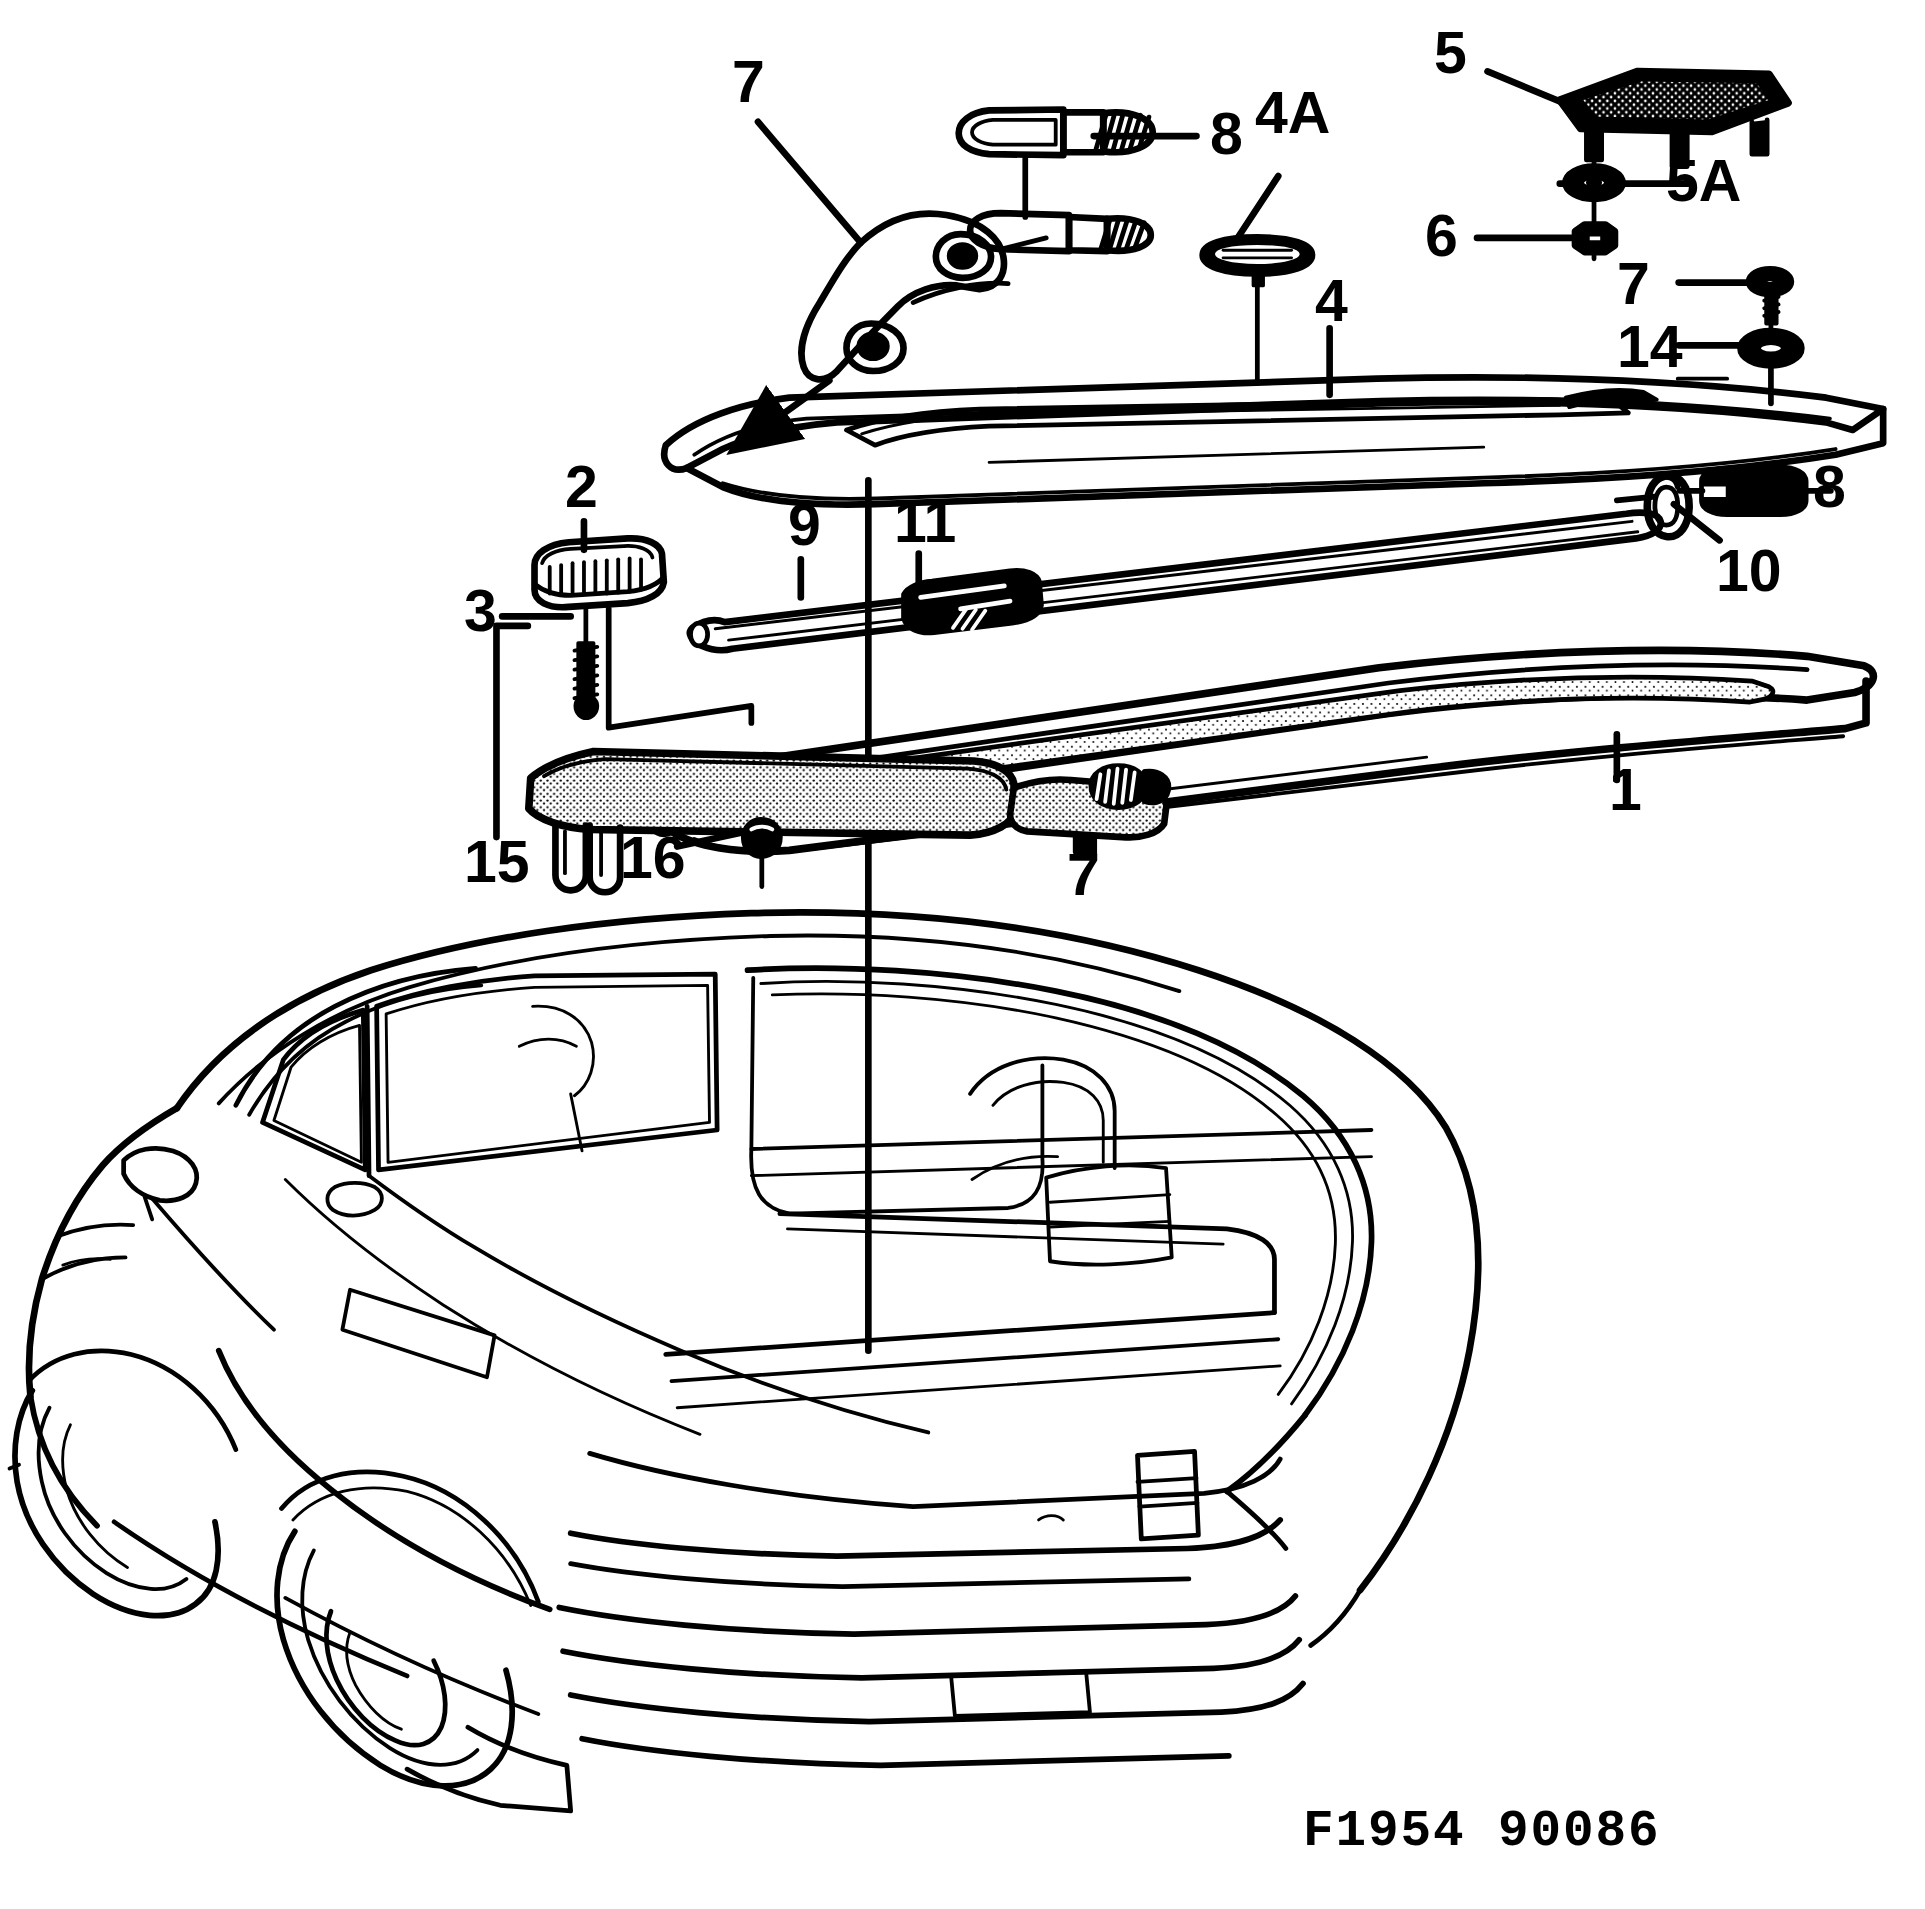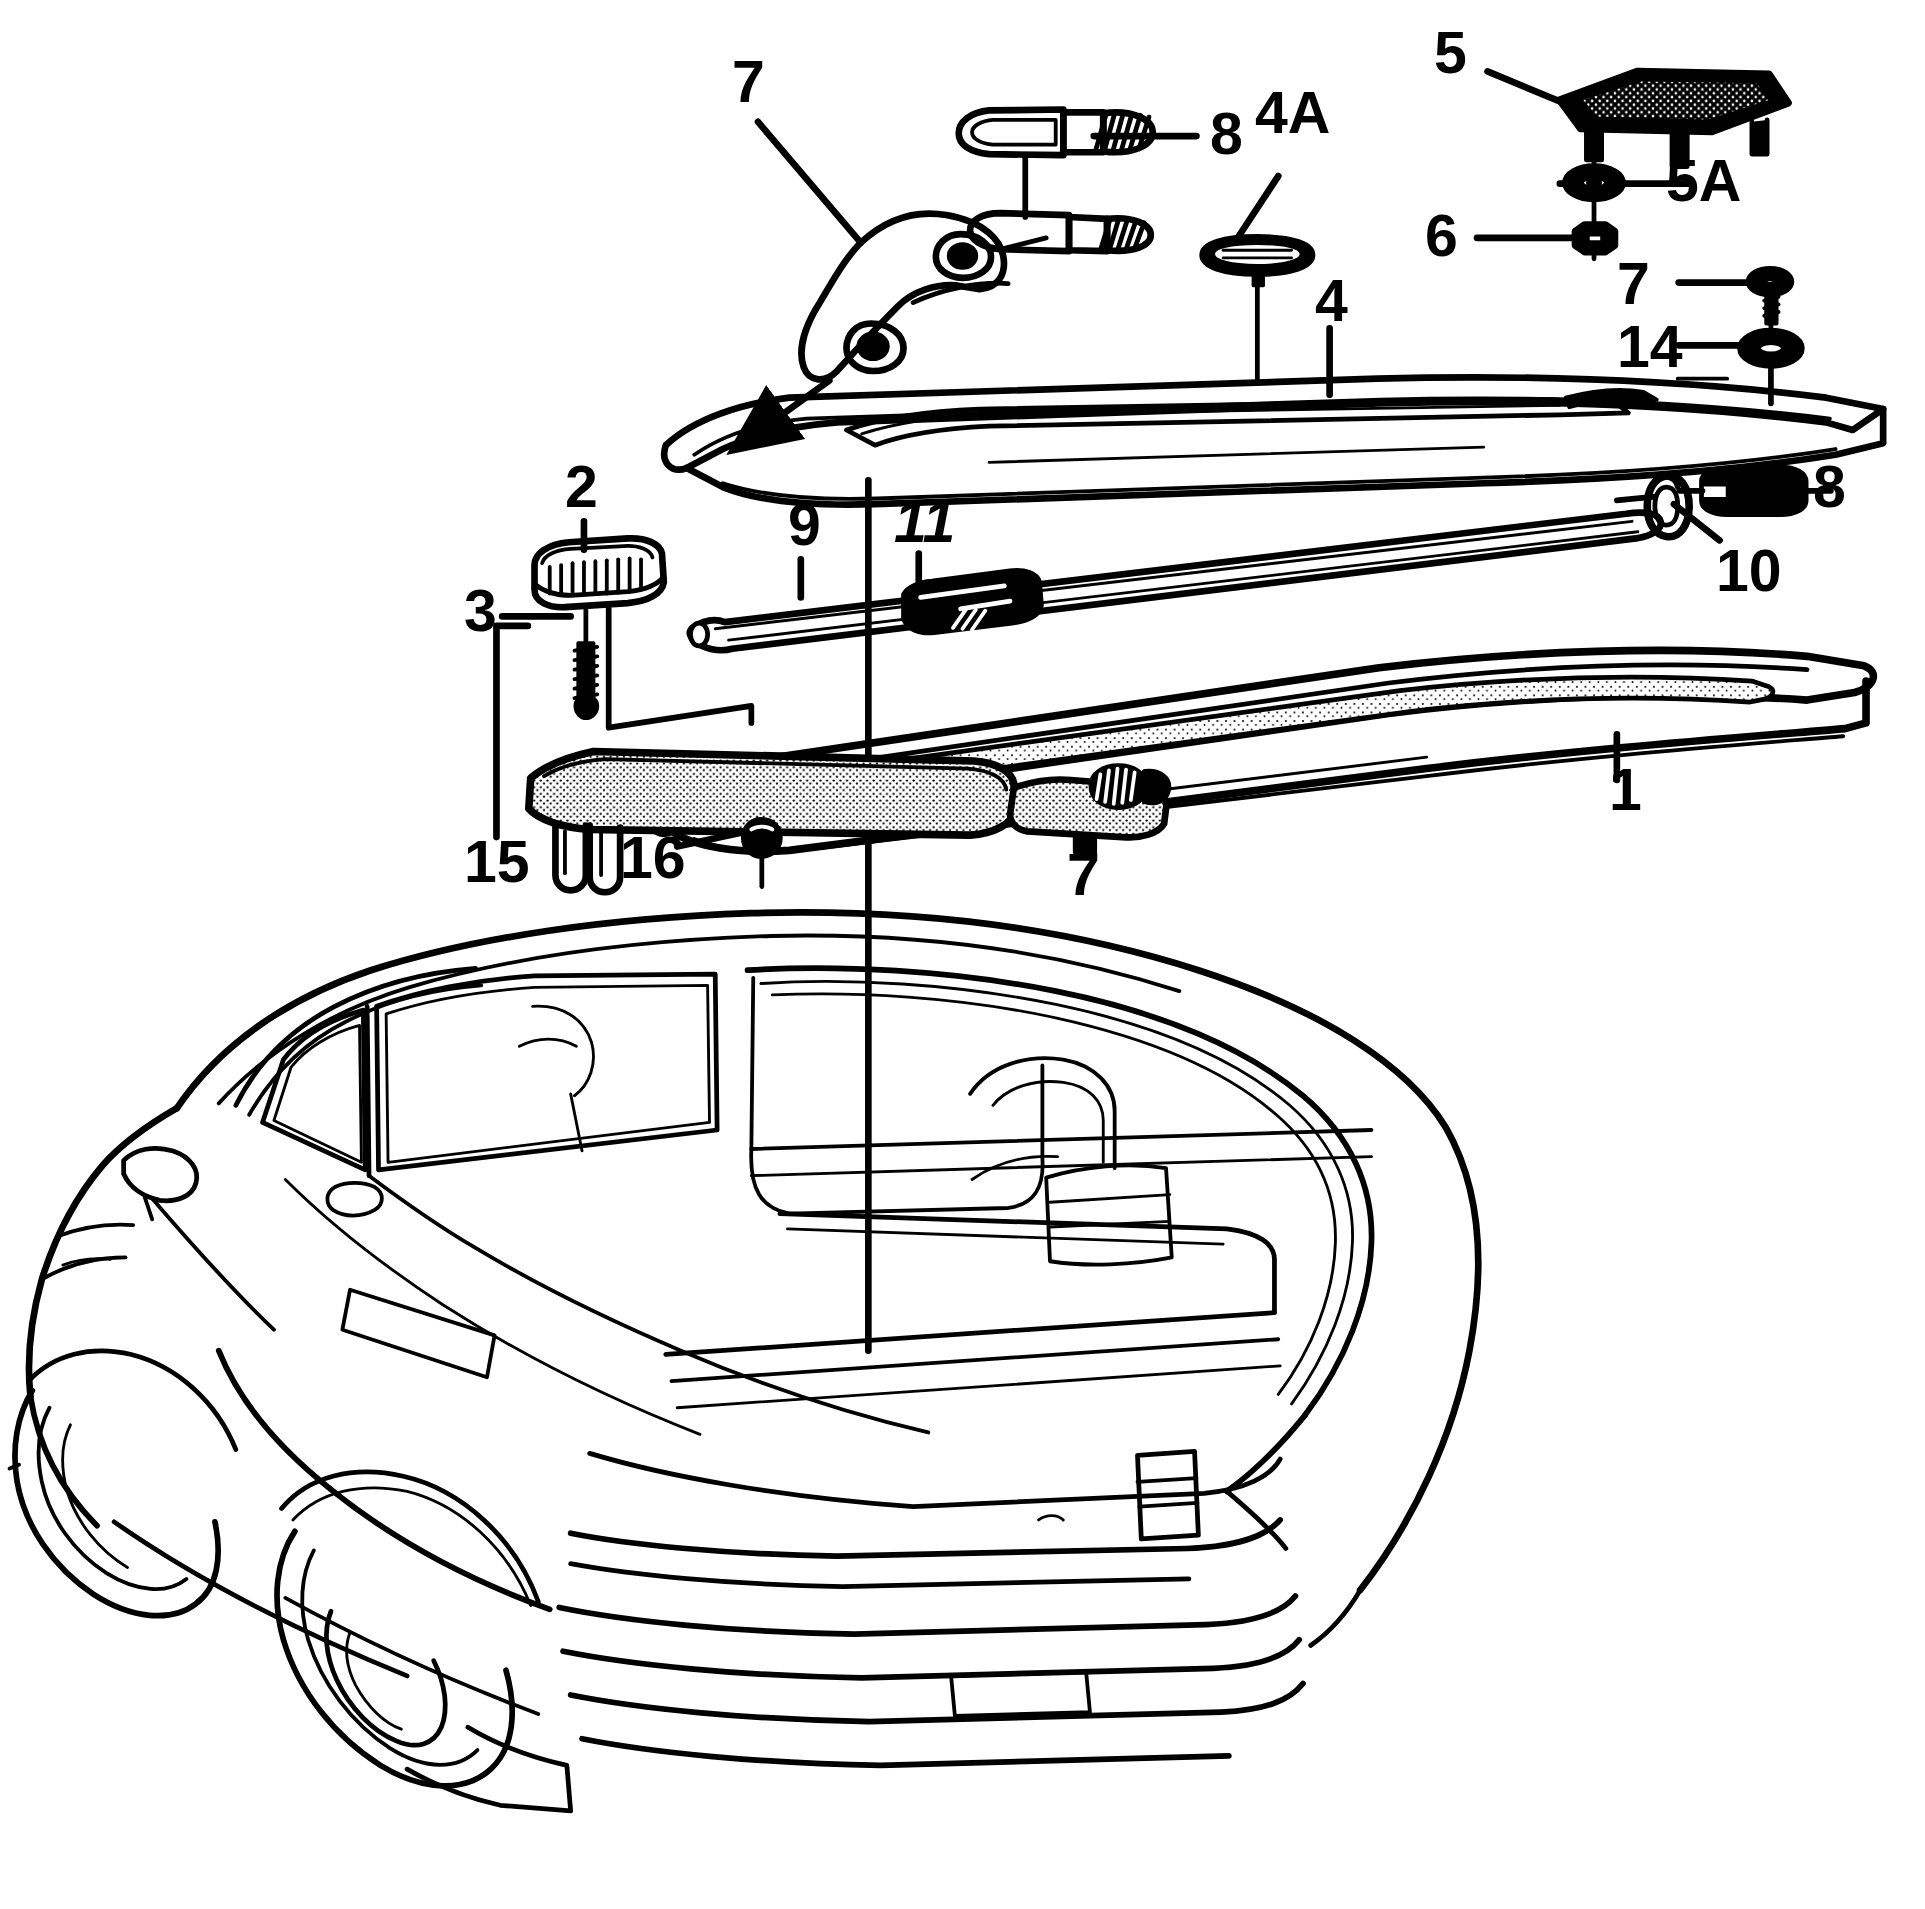--- a/index.html
+++ b/index.html
@@ -550,21 +550,22 @@
 <div class="callout cl-lg" style="left:1624px;top:152px;margin-left:42px;">5A</div>
 <div class="callout cl-lg" style="left:1425px;top:207px;">6</div>
 <div class="callout cl-lg" style="left:1617px;top:255px;">7</div>
 <div class="callout cl-lg" style="left:1617px;top:318px;">14</div>
 <div class="callout cl-lg" style="left:1315px;top:272px;">4</div>
 <div class="callout cl-lg" style="left:1813px;top:458px;">8</div>
 <div class="callout cl-lg" style="left:1716px;top:542px;">10</div>
 <div class="callout cl-lg" style="left:565px;top:458px;">2</div>
 <div class="callout cl-lg" style="left:464px;top:582px;">3</div>
 <div class="callout cl-lg" style="left:788px;top:496px;">9</div>
-<div class="callout cl-lg" style="left:894px;top:493px;font-style:italic;">11</div>
+<div class="callout cl-lg" style="left:894px;top:493px;">11</div>
 <div class="callout cl-lg" style="left:1609px;top:761px;">1</div>
 <div class="callout cl-lg" style="left:464px;top:833px;">15</div>
 <div class="callout cl-lg" style="left:620px;top:829px;">16</div>
 <div class="callout cl-lg" style="left:1067px;top:846px;">7</div>
 
+<div id="figure-code">F1954 90086</div>
 
 </div>
 
 
 </body></html>

